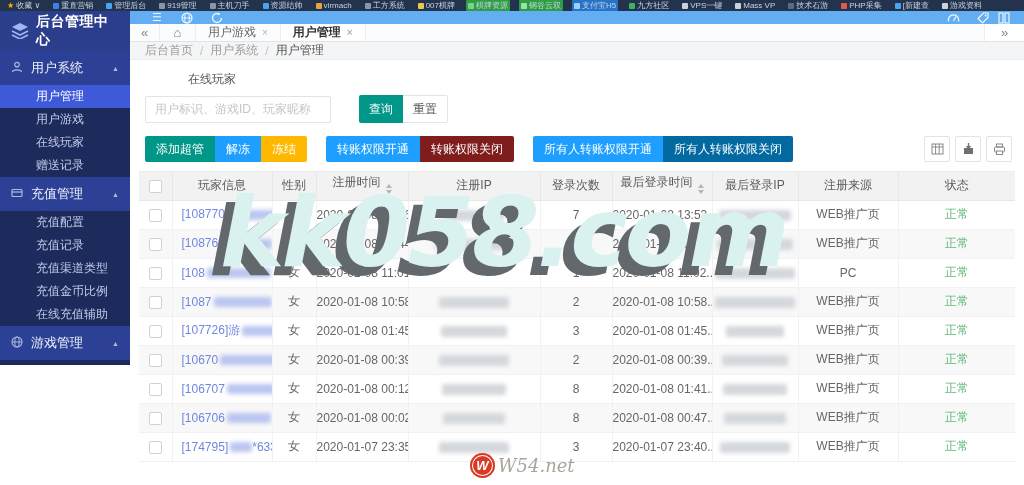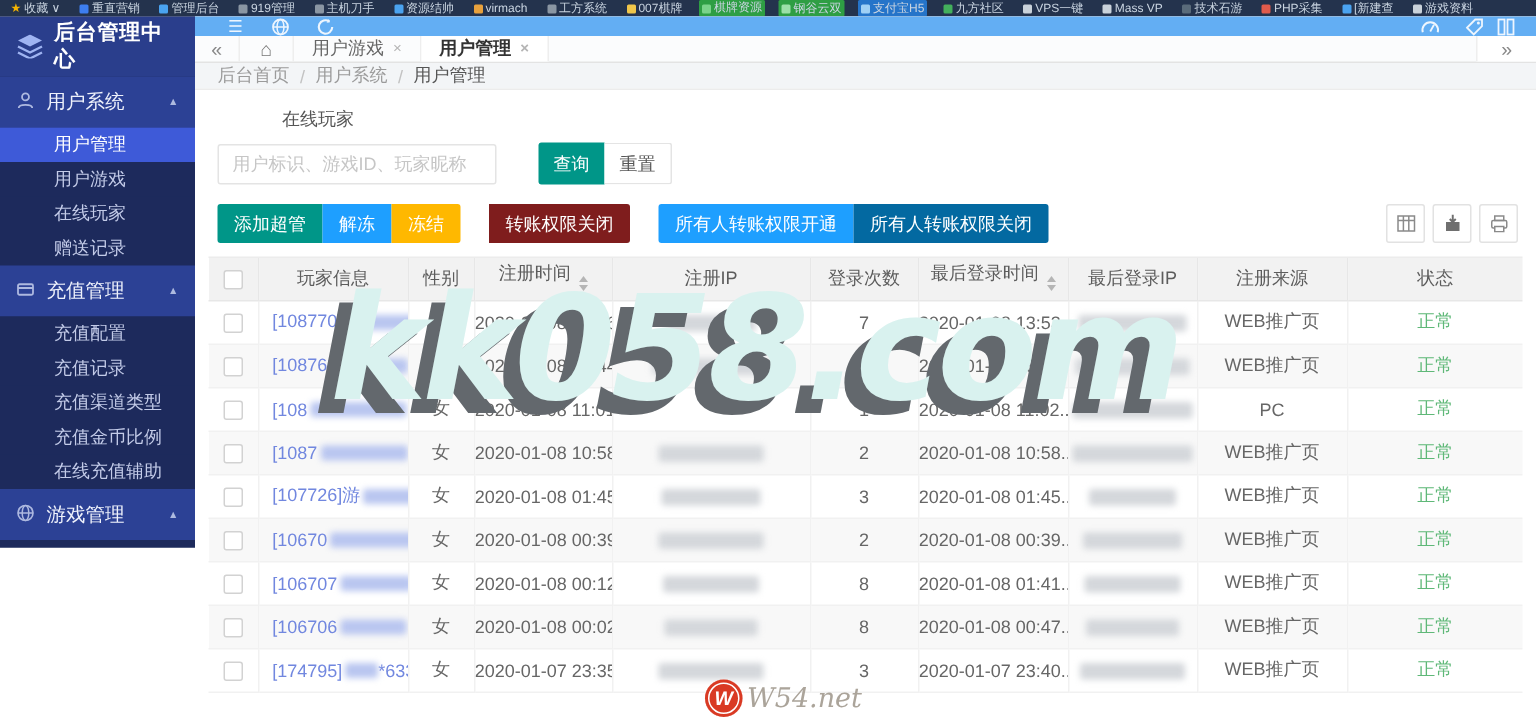--- a/index.html
+++ b/index.html
@@ -148,21 +148,21 @@
         <span>virmach</span>
       </span>
       <span class="bm-item">
         <span class="bm-dot" style="background: rgb(138, 150, 163);"></span>
         <span>工方系统</span>
       </span>
       <span class="bm-item">
         <span class="bm-dot" style="background: rgb(240, 198, 74);"></span>
         <span>007棋牌</span>
       </span>
-      <span class="bm-item" style="background: rgb(46, 158, 68); font-family: Liberation Mono, monospace;">
+      <span class="bm-item" style="background: rgb(46, 158, 68);">
         <span class="bm-dot" style="background: rgb(122, 211, 138);"></span>
         <span>棋牌资源</span>
       </span>
       <span class="bm-item" style="background: rgb(46, 158, 68);">
         <span class="bm-dot" style="background: rgb(155, 224, 168);"></span>
         <span>钢谷云双</span>
       </span>
       <span class="bm-item" style="background: rgb(37, 116, 201);">
         <span class="bm-dot" style="background: rgb(159, 208, 245);"></span>
         <span>支付宝H5</span>
@@ -330,20 +330,21 @@
         </div>
 
         <div class="actions">
           <span id="action-groups" style="display:flex;">
               <span class="agroup">
                 <button class="abtn" style="background: rgb(0, 150, 136);">添加超管</button>
                 <button class="abtn" style="background: rgb(30, 159, 255);">解冻</button>
                 <button class="abtn" style="background: rgb(255, 184, 0);">冻结</button>
               </span>
               <span class="agroup">
+                <button class="abtn" style="background: rgb(30, 159, 255);">转账权限开通</button>
                 <button class="abtn" style="background: #7f1d1d;">转账权限关闭</button>
               </span>
               <span class="agroup">
                 <button class="abtn" style="background: rgb(30, 159, 255);">所有人转账权限开通</button>
                 <button class="abtn" style="background: #0369a1;">所有人转账权限关闭</button>
               </span>
             </span>
           <span class="icon-btns" id="icon-btns">
               <span class="ibtn">
                 <svg width="13" height="12" viewBox="0 0 13 12">

